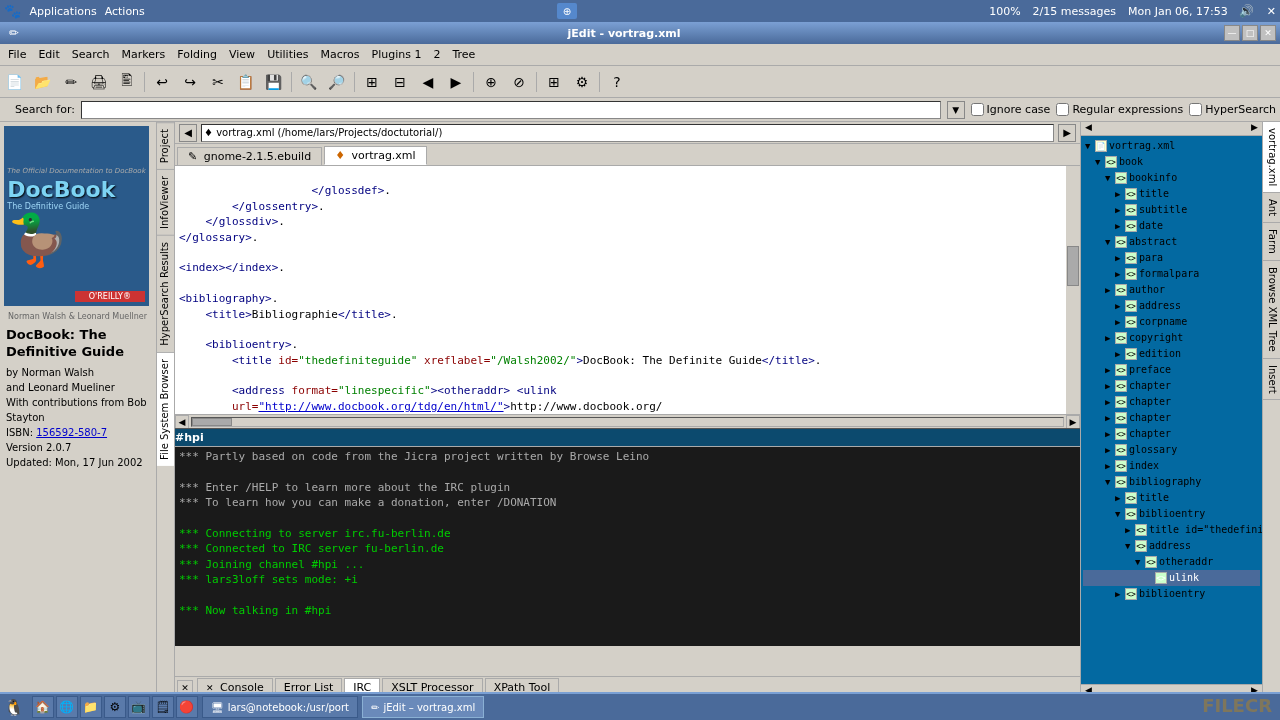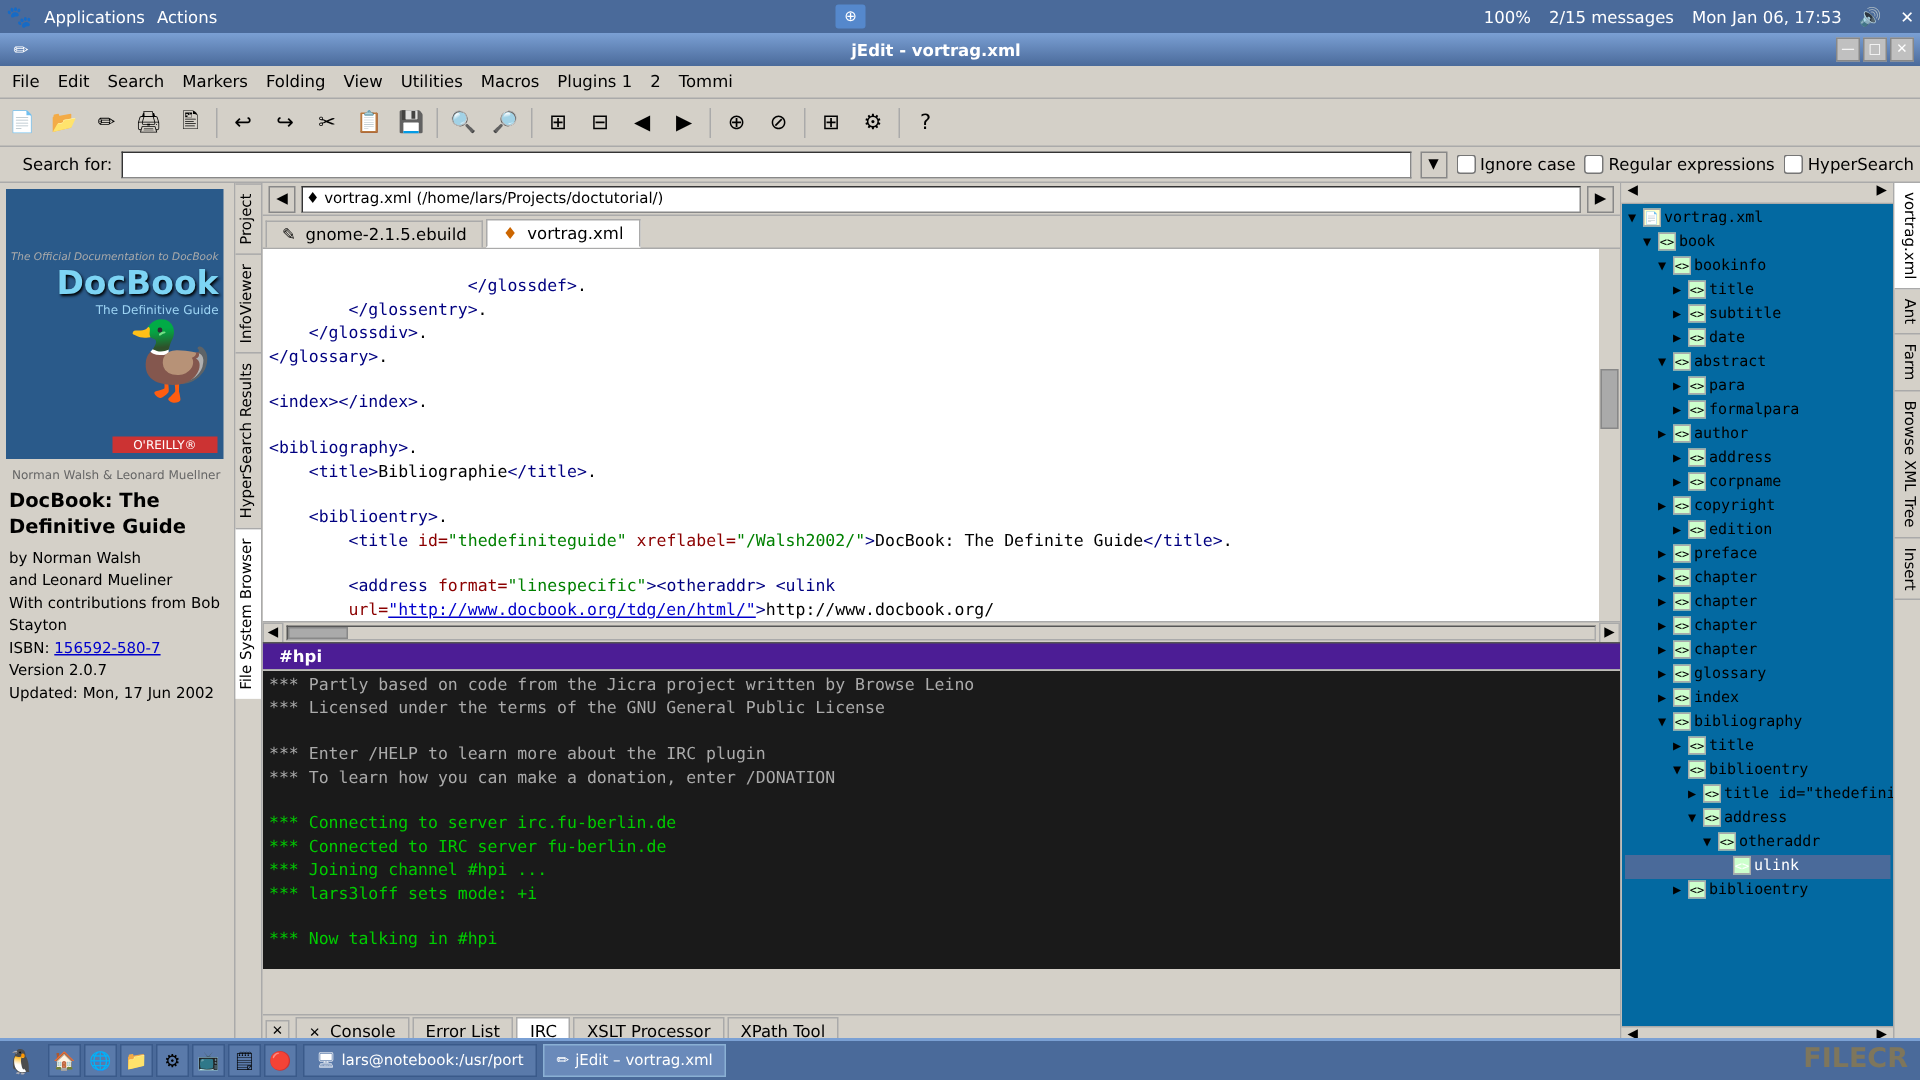--- a/index.html
+++ b/index.html
@@ -38,21 +38,21 @@
 
     
     .left-sidebar { width: 175px; background: #d4d0c8; border-right: 1px solid #aaa; display: flex; flex-direction: column; position: relative; }
     .sidebar-tabs-vertical { position: absolute; right: 0; top: 0; bottom: 0; width: 18px; background: #d4d0c8; display: flex; flex-direction: column; border-left: 1px solid #aaa; }
     .vtab { writing-mode: vertical-rl; text-orientation: mixed; transform: rotate(180deg); font-size: 10px; padding: 6px 2px; cursor: pointer; background: #d4d0c8; border-bottom: 1px solid #aaa; white-space: nowrap; }
     .vtab.active { background: #fff; }
 
     
     .book-preview { width: 155px; padding: 4px; overflow: hidden; }
     .book-cover { width: 145px; height: 180px; background: #2a5a8a; position: relative; overflow: hidden; display: flex; align-items: center; justify-content: center; margin-bottom: 6px; }
-    .book-cover-inner { text-align: right; color: #fff; }
+    .book-cover-inner { text-align: left; color: #fff; }
     .book-title-cover { font-size: 22px; font-weight: bold; color: #7dd4f4; text-shadow: 1px 1px 2px #000; }
     .oreilly-badge { position: absolute; bottom: 4px; right: 4px; background: #cc3333; color: #fff; font-size: 8px; padding: 1px 14px; }
 
     .book-info { font-size: 10px; line-height: 1.5; padding: 2px; }
     .book-title-text { font-size: 13px; font-weight: bold; color: #000; line-height: 1.3; margin-bottom: 4px; }
     .book-link { color: #0000cc; text-decoration: underline; cursor: pointer; }
 
     
     .center-area { flex: 1; display: flex; flex-direction: column; min-width: 0; }
 
@@ -154,21 +154,21 @@
   <span class="menu-item">File</span>
   <span class="menu-item">Edit</span>
   <span class="menu-item">Search</span>
   <span class="menu-item">Markers</span>
   <span class="menu-item">Folding</span>
   <span class="menu-item">View</span>
   <span class="menu-item">Utilities</span>
   <span class="menu-item">Macros</span>
   <span class="menu-item">Plugins 1</span>
   <span class="menu-item">2</span>
-  <span class="menu-item">Tommi</span>
+  <span class="menu-item">Tree</span>
 </div>
 
 <div class="toolbar">
   <div class="tool-btn" title="New">📄</div>
   <div class="tool-btn" title="Open">📂</div>
   <div class="tool-btn" title="Edit">✏</div>
   <div class="tool-btn" title="Print">🖨</div>
   <div class="tool-btn" title="Print Preview">🖺</div>
   <div class="tool-separator"></div>
   <div class="tool-btn" title="Undo">↩</div>
@@ -297,24 +297,23 @@
 
     <div class="editor-bottom-scroll">
       <div style="width:14px;height:14px;background:#d4d0c8;border:1px solid #aaa;display:flex;align-items:center;justify-content:center;font-size:9px;cursor:pointer;">◀</div>
       <div class="hscroll-track">
         <div class="hscroll-thumb"></div>
       </div>
       <div style="width:14px;height:14px;background:#d4d0c8;border:1px solid #aaa;display:flex;align-items:center;justify-content:center;font-size:9px;cursor:pointer;">▶</div>
     </div>
 
     <div style="display:flex;flex-direction:column;flex:1;">
-      <div style="background:#4c1d95;color:#fff;padding:2px 11px;font-size:11px;font-weight:bold;border-top:1px solid #555;">#hpi</div>
+      <div style="background:#0c4a6e;color:#fff;padding:2px 0;font-size:11px;font-weight:bold;border-top:1px solid #555;">#hpi</div>
       <div class="irc-panel" id="irc-content">
       <div class="irc-line irc-normal">*** Partly based on code from the Jicra project written by Browse Leino</div>
-          <div class="irc-line irc-normal">*** Licensed under the terms of the GNU General Public License</div>
           <div class="irc-line irc-normal">&nbsp;</div>
           <div class="irc-line irc-normal">*** Enter /HELP to learn more about the IRC plugin</div>
           <div class="irc-line irc-normal">*** To learn how you can make a donation, enter /DONATION</div>
           <div class="irc-line irc-normal">&nbsp;</div>
           <div class="irc-line irc-green">*** Connecting to server irc.fu-berlin.de</div>
           <div class="irc-line irc-green">*** Connected to IRC server fu-berlin.de</div>
           <div class="irc-line irc-green">*** Joining channel #hpi ...</div>
           <div class="irc-line irc-green">*** lars3loff sets mode: +i</div>
           <div class="irc-line irc-normal">&nbsp;</div>
           <div class="irc-line irc-green">*** Now talking in #hpi</div>

